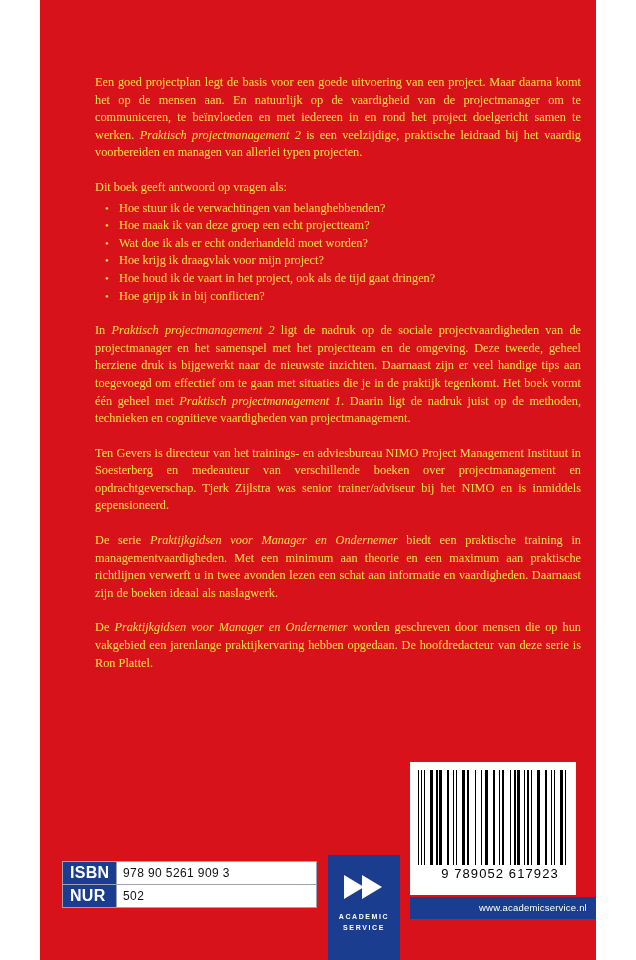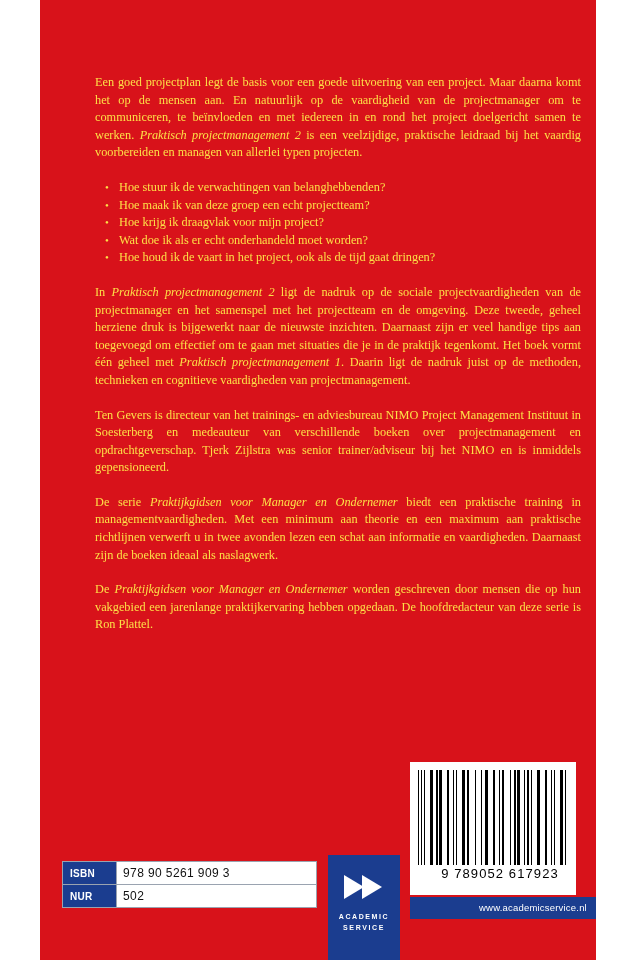--- a/index.html
+++ b/index.html
@@ -91,21 +91,21 @@
     top: 861px;
     width: 255px;
     border-collapse: collapse;
     background: #ffffff;
     border: 1px solid #ffffff;
   }
   .isbn-table td {
     border: 1px solid #9aa3b0;
     height: 22px;
     font-family: "Liberation Sans", sans-serif;
-    font-size: 10px;
+    font-size: 16px;
     color: #1b2a5e;
     padding: 0 6px;
     background: #ffffff;
   }
   .isbn-table td.label {
     width: 40px;
     background: #1b3d8f;
     color: #ffffff;
     font-weight: bold;
     text-align: left;
@@ -200,27 +200,29 @@
 
 <div class="edge-left"></div>
 <div class="edge-right"></div>
 
 <div class="cover">
 
   <div class="textblock">
 
     <p class="para"><span>Een goed projectplan legt de basis voor een goede uitvoering van een project. Maar daarna komt het op de mensen aan. En natuurlijk op de vaardigheid van de projectmanager om te communiceren, te beïnvloeden en met iedereen in en rond het project doelgericht samen te werken. </span><em>Praktisch projectmanagement 2</em><span> is een veelzijdige, praktische leidraad bij het vaardig voorbereiden en managen van allerlei typen projecten.</span></p>
 
+    <p class="para tight">Dit boek geeft antwoord op vragen als:</p>
 
     <ul class="qlist">
       <li>Hoe stuur ik de verwachtingen van belanghebbenden?</li>
       <li>Hoe maak ik van deze groep een echt projectteam?</li>
+      <li>Wat doe ik als er echt onderhandeld moet worden?</li>
       <li>Hoe krijg ik draagvlak voor mijn project?</li>
-      <li>Wat doe ik als er echt onderhandeld moet worden?</li>
       <li>Hoe houd ik de vaart in het project, ook als de tijd gaat dringen?</li>
+      <li>Hoe grijp ik in bij conflicten?</li>
     </ul>
 
     <p class="para"><span>In </span><em>Praktisch projectmanagement 2</em><span> ligt de nadruk op de sociale projectvaardigheden van de projectmanager en het samenspel met het projectteam en de omgeving. Deze tweede, geheel herziene druk is bijgewerkt naar de nieuwste inzichten. Daarnaast zijn er veel handige tips aan toegevoegd om effectief om te gaan met situaties die je in de praktijk tegenkomt. Het boek vormt één geheel met </span><em>Praktisch projectmanagement 1</em><span>. Daarin ligt de nadruk juist op de methoden, technieken en cognitieve vaardigheden van projectmanagement.</span></p>
 
     <p class="para">Ten Gevers is directeur van het trainings- en adviesbureau NIMO Project Management Instituut in Soesterberg en medeauteur van verschillende boeken over projectmanagement en opdrachtgeverschap. Tjerk Zijlstra was senior trainer/adviseur bij het NIMO en is inmiddels gepensioneerd.</p>
 
     <p class="para"><span>De serie </span><em>Praktijkgidsen voor Manager en Ondernemer</em><span> biedt een praktische training in managementvaardigheden. Met een minimum aan theorie en een maximum aan praktische richtlijnen verwerft u in twee avonden lezen een schat aan informatie en vaardigheden. Daarnaast zijn de boeken ideaal als naslagwerk.</span></p>
 
     <p class="para"><span>De </span><em>Praktijkgidsen voor Manager en Ondernemer</em><span> worden geschreven door mensen die op hun vakgebied een jarenlange praktijkervaring hebben opgedaan. De hoofdredacteur van deze serie is Ron Plattel.</span></p>
 

